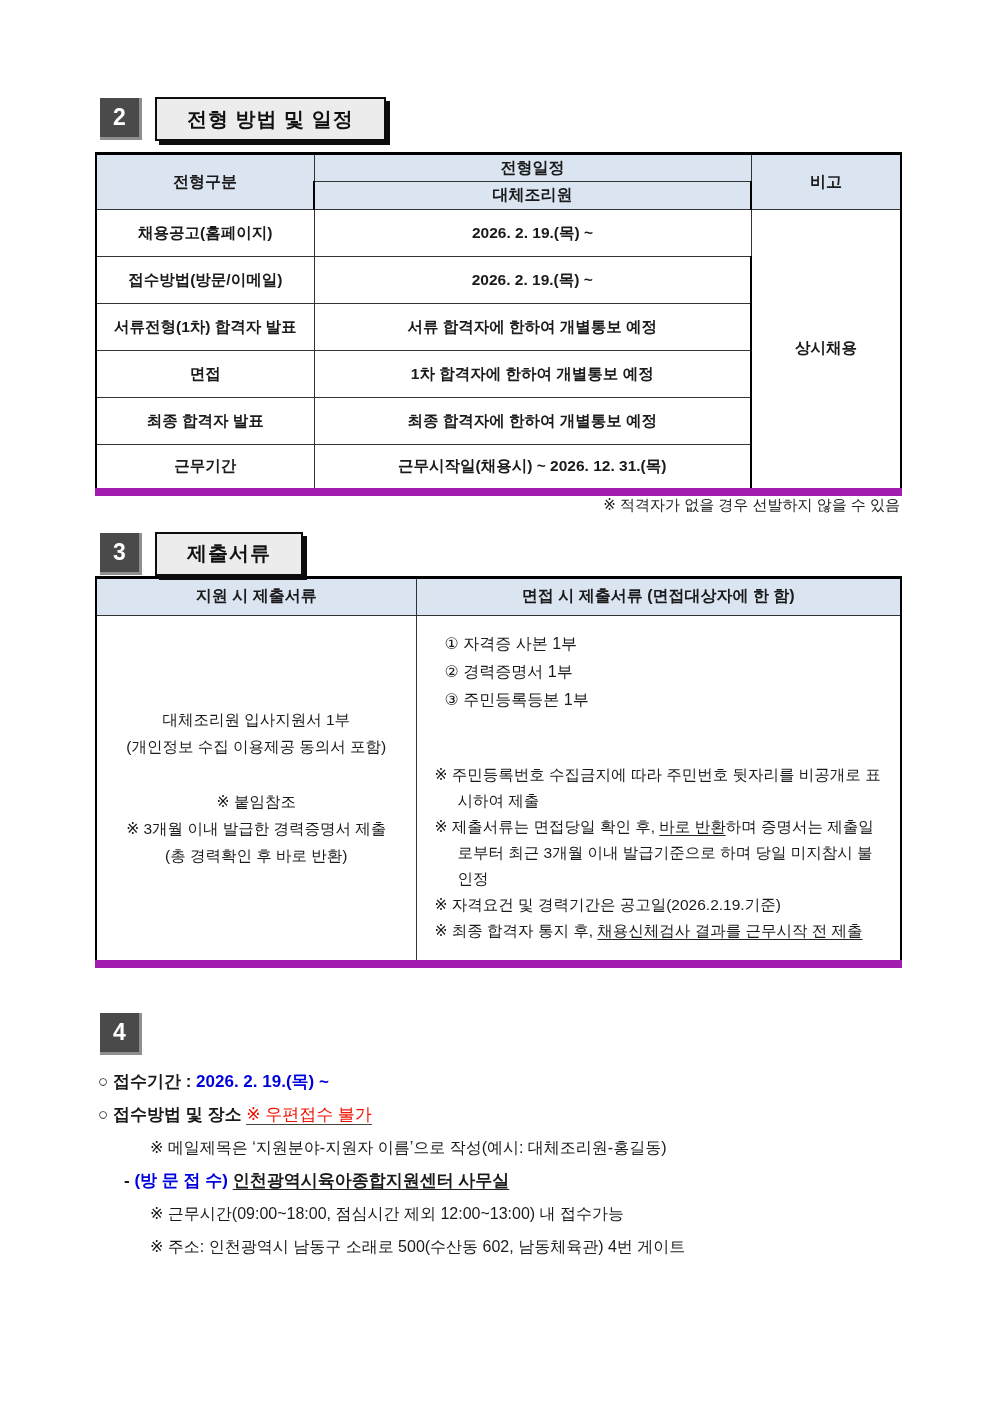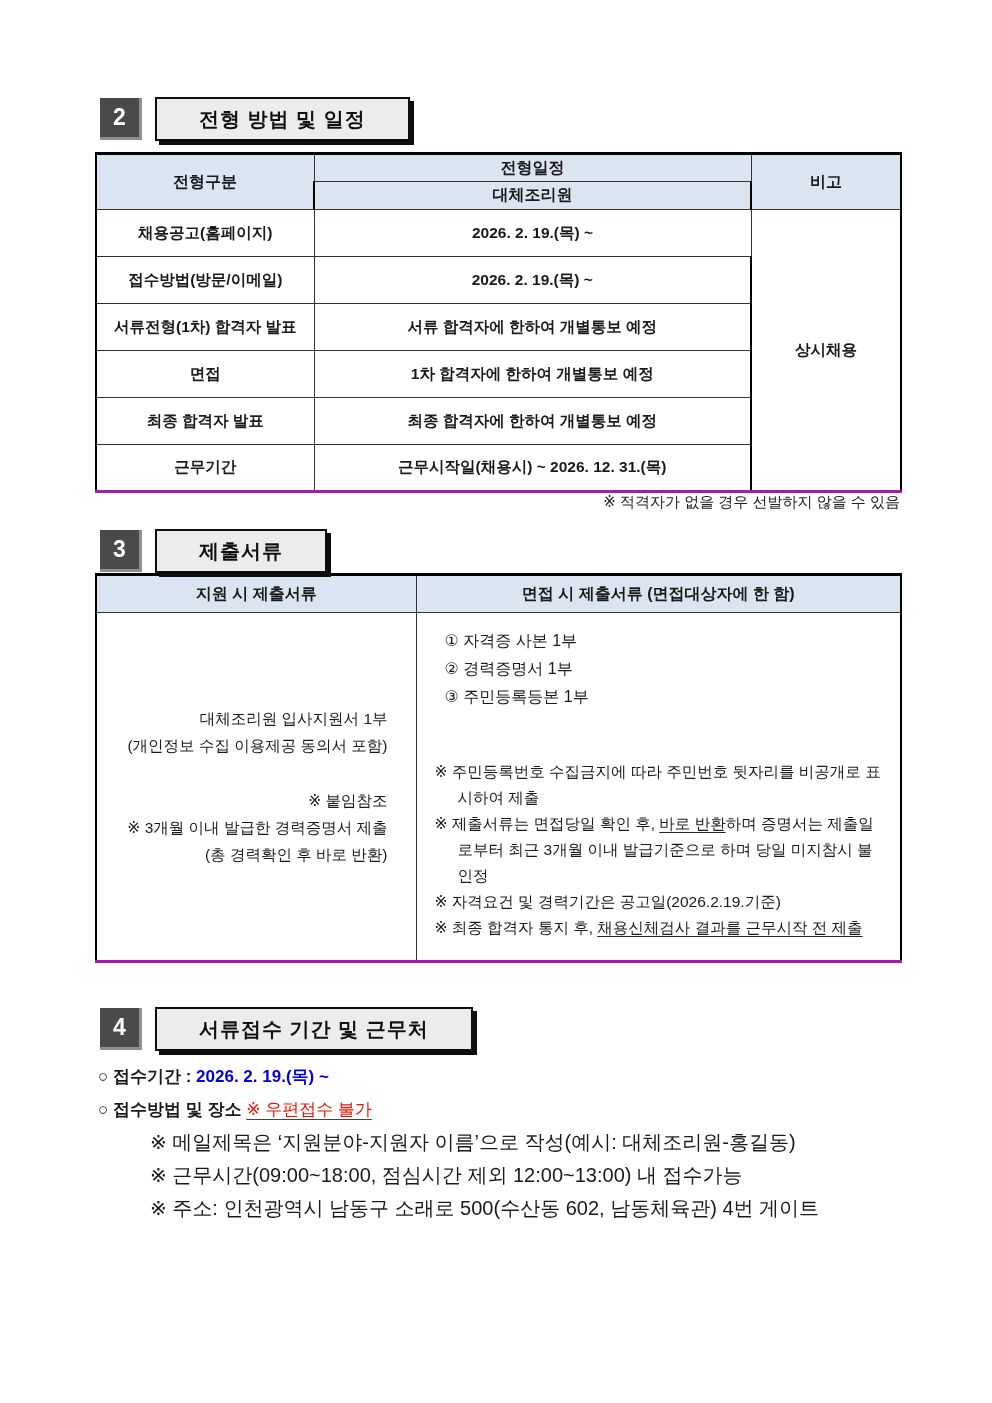--- a/index.html
+++ b/index.html
@@ -44,21 +44,21 @@
     justify-content:center;
     border-right:3px solid #8f8f8f;
     border-bottom:3px solid #8f8f8f;
     margin-top:1px;
   }
   .title-box{
     margin-left:13px;
     background:var(--box-bg);
     border:2px solid #0d0d0d;
     box-shadow:4px 4px 0 #0d0d0d;
-    padding:0 42px;
+    padding:0 30px;
     display:flex;
     align-items:center;
     font-size:20px;
     font-weight:bold;
     letter-spacing:1px;
     color:#111;
   }
 
   
   table{
@@ -74,29 +74,29 @@
     text-align:center;
     vertical-align:middle;
     font-weight:normal;
     font-size:15.5px;
   }
   th{
     background:var(--header-bg);
     font-weight:bold;
     font-size:16px;
   }
-  table{border-top:3px solid #000;border-bottom:3px solid #a21caf;}
+  table{border-top:3px solid #000;border-bottom:8px solid #a21caf;}
   th:first-child,td:first-child{border-left:2px solid #000;}
   th:last-child,td:last-child{border-right:2px solid #000;}
   tr.hdr-a th{height:28px;}
   tr.hdr-b th{height:28px;}
   tr.data td{height:47px;font-weight:bold;}
   .t2 .hdr th{height:38px;}
   .t2 .body td{height:349px;}
-  .t2 td.left-cell{vertical-align:middle;padding:8px 28px;text-align:right;}
+  .t2 td.left-cell{vertical-align:middle;padding:8px 28px;}
   .t2 td.right-cell{vertical-align:top;text-align:left;padding:14px 14px 10px 18px;}
 
   .left-cell .cl{line-height:27px;}
   .left-cell .gap{height:28px;}
 
   .right-cell .item{line-height:28px;margin-left:10px;font-size:16px;}
   .right-cell .notes{margin-top:48px;}
   .right-cell .note{
     font-size:15.5px;
     line-height:26px;
@@ -121,21 +121,21 @@
   .sec4{margin-top:44px;}
 
   
   .s4-lines{margin-left:98px;margin-top:15px;font-size:17px;}
   .s4-lines .line{line-height:21px;margin-bottom:12px;}
   .b{font-weight:bold;}
   .blue{color:var(--blue);}
   .red{color:var(--red);}
   .ind1{margin-left:26px;}
   .ind2{margin-left:52px;}
-  .small{font-size:20px;font-weight:normal;}
+  .small{font-size:16px;font-weight:normal;}
   .warn-u{
     text-decoration:underline;
     text-decoration-color:#444;
     text-underline-offset:4px;
   }
   .email{
     color:var(--blue);
     text-decoration:underline;
     text-underline-offset:3px;
   }
@@ -229,24 +229,24 @@
           <div class="note">※ 자격요건 및 경력기간은 공고일(2026.2.19.기준)</div>
           <div class="note"><span>※ 최종 합격자 통지 후, </span><span class="u">채용신체검사 결과를 근무시작 전 제출</span></div>
         </div>
       </td>
     </tr>
   </tbody>
     </table>
 
   <div class="sec-header sec4">
     <div class="badge">4</div>
-    <div class="title-box">서류접수 기간 및 근무처</div>
   </div>
 
   <div class="s4-lines">
     <div class="line"><span class="b">○ 접수기간 : </span><span class="b blue">2026. 2. 19.(목) ~</span></div>
     <div class="line"><span class="b">○ 접수방법 및 장소 </span><span class="red warn-u">※ 우편접수 불가</span></div>
     <div class="line ind2 small">※ 메일제목은 ‘지원분야-지원자 이름’으로 작성(예시: 대체조리원-홍길동)</div>
+    <div class="line ind1"><span class="b">- </span><span class="b blue">(방 문 접 수)</span><span class="b"> </span><span class="b u">인천광역시육아종합지원센터 사무실</span></div>
     <div class="line ind2 small">※ 근무시간(09:00~18:00, 점심시간 제외 12:00~13:00) 내 접수가능</div>
     <div class="line ind2 small">※ 주소: 인천광역시 남동구 소래로 500(수산동 602, 남동체육관) 4번 게이트</div>
   </div>
 
 </div>
 
 </body></html>

